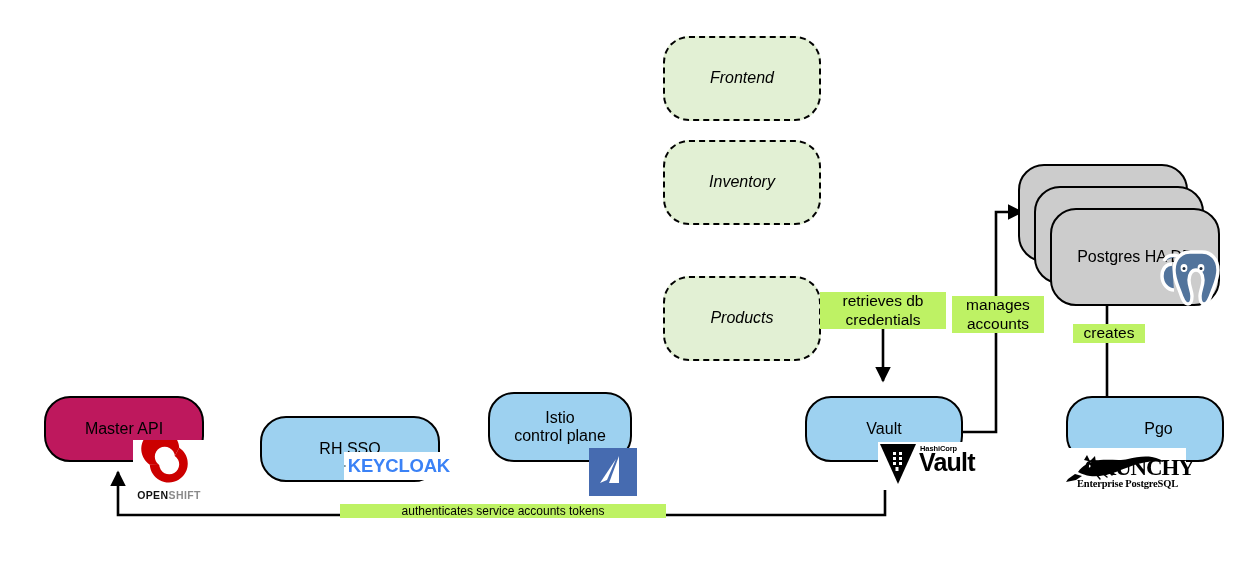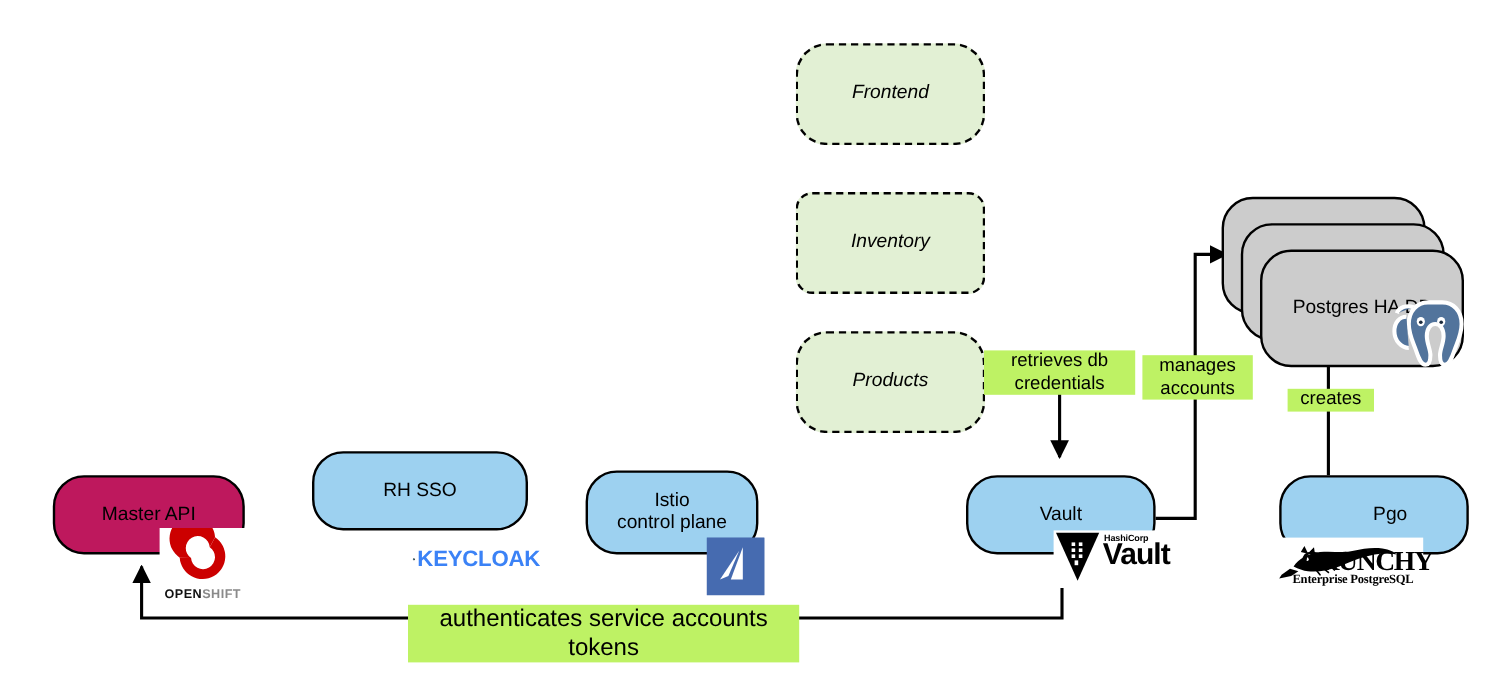--- a/index.html
+++ b/index.html
@@ -217,21 +217,21 @@
 
     <g>
       <path d="M 885 462 L 885 515 L 118 515 L 118 472" stroke="#000000" stroke-width="2.6" fill="none" marker-end="url(#arrow)"></path>
     </g>
   </svg>
 
   <div class="node shape-dashed fill-green" style="left:663px; top:36px; width:158px; height:85px;">
     <span class="node-label">Frontend</span>
   </div>
 
-  <div class="node shape-dashed fill-green" style="left:663px; top:160px; width:158px; height:85px;border-radius:14px;">
+  <div class="node shape-dashed fill-green" style="left:663px; top:140px; width:158px; height:85px;">
     <span class="node-label">Inventory</span>
   </div>
 
   <div class="node shape-dashed fill-green" style="left:663px; top:276px; width:158px; height:85px;">
     <span class="node-label">Products</span>
   </div>
 
   <div class="db-stack" style="left:1018px; top:164px; width:205px; height:145px;">
     <div class="db-layer l1"></div>
     <div class="db-layer l2"></div>
@@ -262,36 +262,36 @@
   </div>
 
   <div class="edge-label" style="left:820px; top:292px; width:122px;">retrieves db
 credentials</div>
 
   <div class="edge-label" style="left:952px; top:296px; width:88px;">manages
 accounts</div>
 
   <div class="edge-label" style="left:1073px; top:324px; width:68px;">creates</div>
 
-  <div class="edge-label" style="left:340px; top:504px; width:322px; font-size:20px;">authenticates service accounts tokens</div>
+  <div class="edge-label" style="left:340px; top:504px; width:322px; font-size:12px;">authenticates service accounts tokens</div>
 
   <div class="node shape-stadium fill-salmon" style="left:44px; top:396px; width:160px; height:66px;">
     <span class="node-label">Master API</span>
   </div>
   <div class="logo logo-openshift" style="left:133px; top:440px;">
     <svg viewBox="0 0 72 50" width="72" height="50">
       <g transform="translate(36,24)">
         <path d="M -17 -9 A 19 19 0 1 0 17 -9 L 9 -4 A 10 10 0 1 1 -9 -4 Z" fill="#cc0000" transform="rotate(-30)"></path>
         <path d="M -17 9 A 19 19 0 1 0 17 9 L 9 4 A 10 10 0 1 1 -9 4 Z" fill="#cc0000" transform="rotate(150)"></path>
       </g>
     </svg>
     <div class="os-text"><span class="os-open">OPEN</span><span class="os-shift">SHIFT</span></div>
   </div>
 
-  <div class="node shape-stadium fill-blue" style="left:260px; top:376px; width:180px; height:66px;">
+  <div class="node shape-stadium fill-blue" style="left:260px; top:416px; width:180px; height:66px;">
     <span class="node-label">RH SSO</span>
   </div>
   <div class="logo logo-keycloak" style="left:344px; top:452px;">
     <svg viewBox="0 0 30 28" width="30" height="28">
       <polygon points="8,1 22,1 29,14 22,27 8,27 1,14" fill="#3b3b3b"></polygon>
       <polygon points="11,7 19,7 14,14 19,21 11,21 6,14" fill="#29b6d8"></polygon>
     </svg>
     <span class="kc-word">KEYCLOAK</span>
   </div>
 

